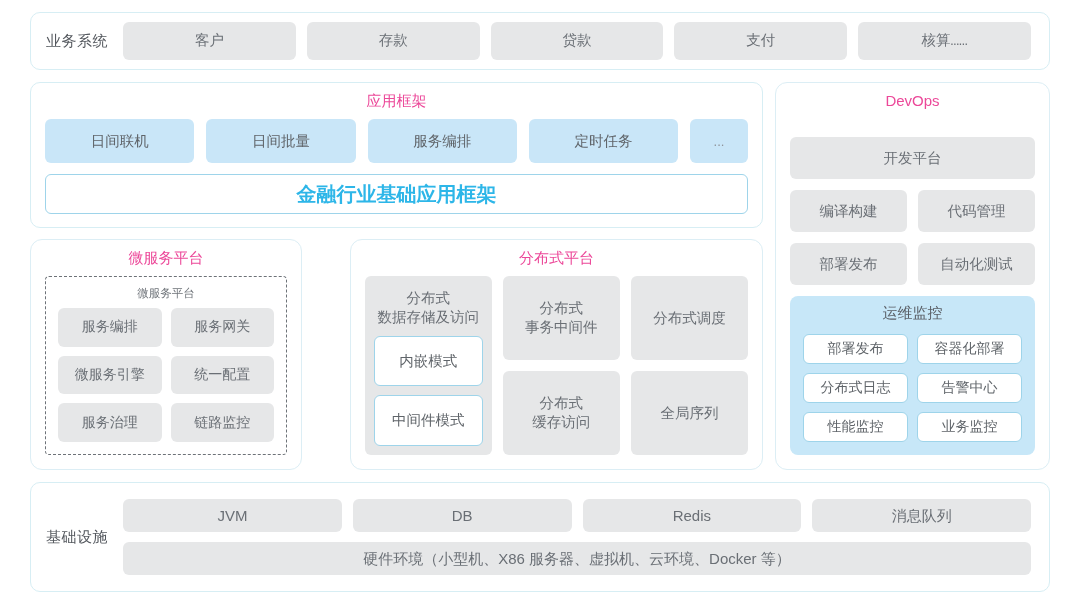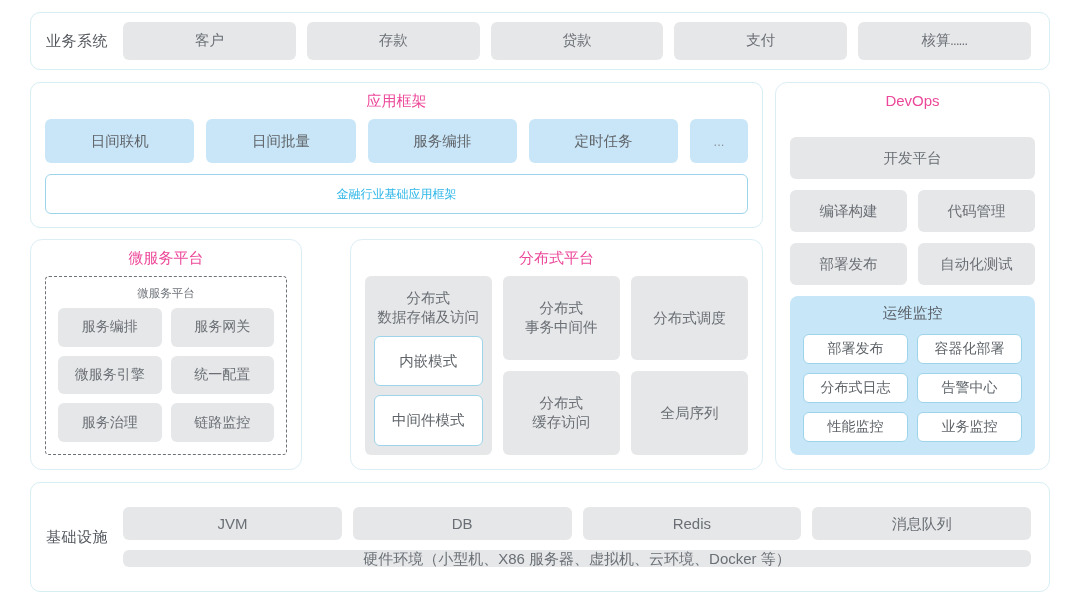--- a/index.html
+++ b/index.html
@@ -85,21 +85,21 @@
   .mid-right{width:275px;flex:0 0 275px;display:flex;flex-direction:column;}
 
   
   .appfw{padding:0 14px 13px 14px;}
   .appfw-chips{display:flex;gap:12px;}
   .appfw-chips .bchip{flex:1;height:44px;}
   .appfw-chips .bchip.ellip{flex:0 0 58px;font-size:13px;color:#8f949a;}
   .fw-bar{
     margin-top:11px;height:38px;border:1px solid #9ed4ea;border-radius:6px;
     display:flex;align-items:center;justify-content:center;
-    font-size:12px;font-weight:normal;
+    font-size:20px;font-weight:bold;
     color:#2db6e8;
     background:#ffffff;
   }
 
   
   .plat-row{display:flex;gap:12px;flex:1;min-height:0;}
   .micro{width:272px;flex:0 0 272px;display:flex;flex-direction:column;padding:0 14px 14px 14px;}
   .micro-inner{
     flex:1;border:1px dashed #6d7278;border-radius:4px;
     padding:4px 12px 12px 12px;display:flex;flex-direction:column;
@@ -132,21 +132,21 @@
   .ops-grid .wchip{font-size:14px;}
 
   
   .row-infra{
     margin-top:12px;flex:1;display:flex;align-items:center;
     padding:0 14px 0 0;min-height:0;
   }
   .infra-stack{flex:1;display:flex;flex-direction:column;gap:10px;padding:12px 4px 12px 0;}
   .infra-top{display:flex;gap:11px;}
   .infra-top .chip{flex:1;height:33px;font-size:15px;}
-  .infra-bottom{height:17px;font-size:15px;}
+  .infra-bottom{height:33px;font-size:15px;}
 </style>
 </head>
 <body>
 
 <div class="canvas">
 
   <div class="card row-biz">
     <div class="row-label">业务系统</div>
     <div class="biz-chips">
       <div class="chip">客户</div>

